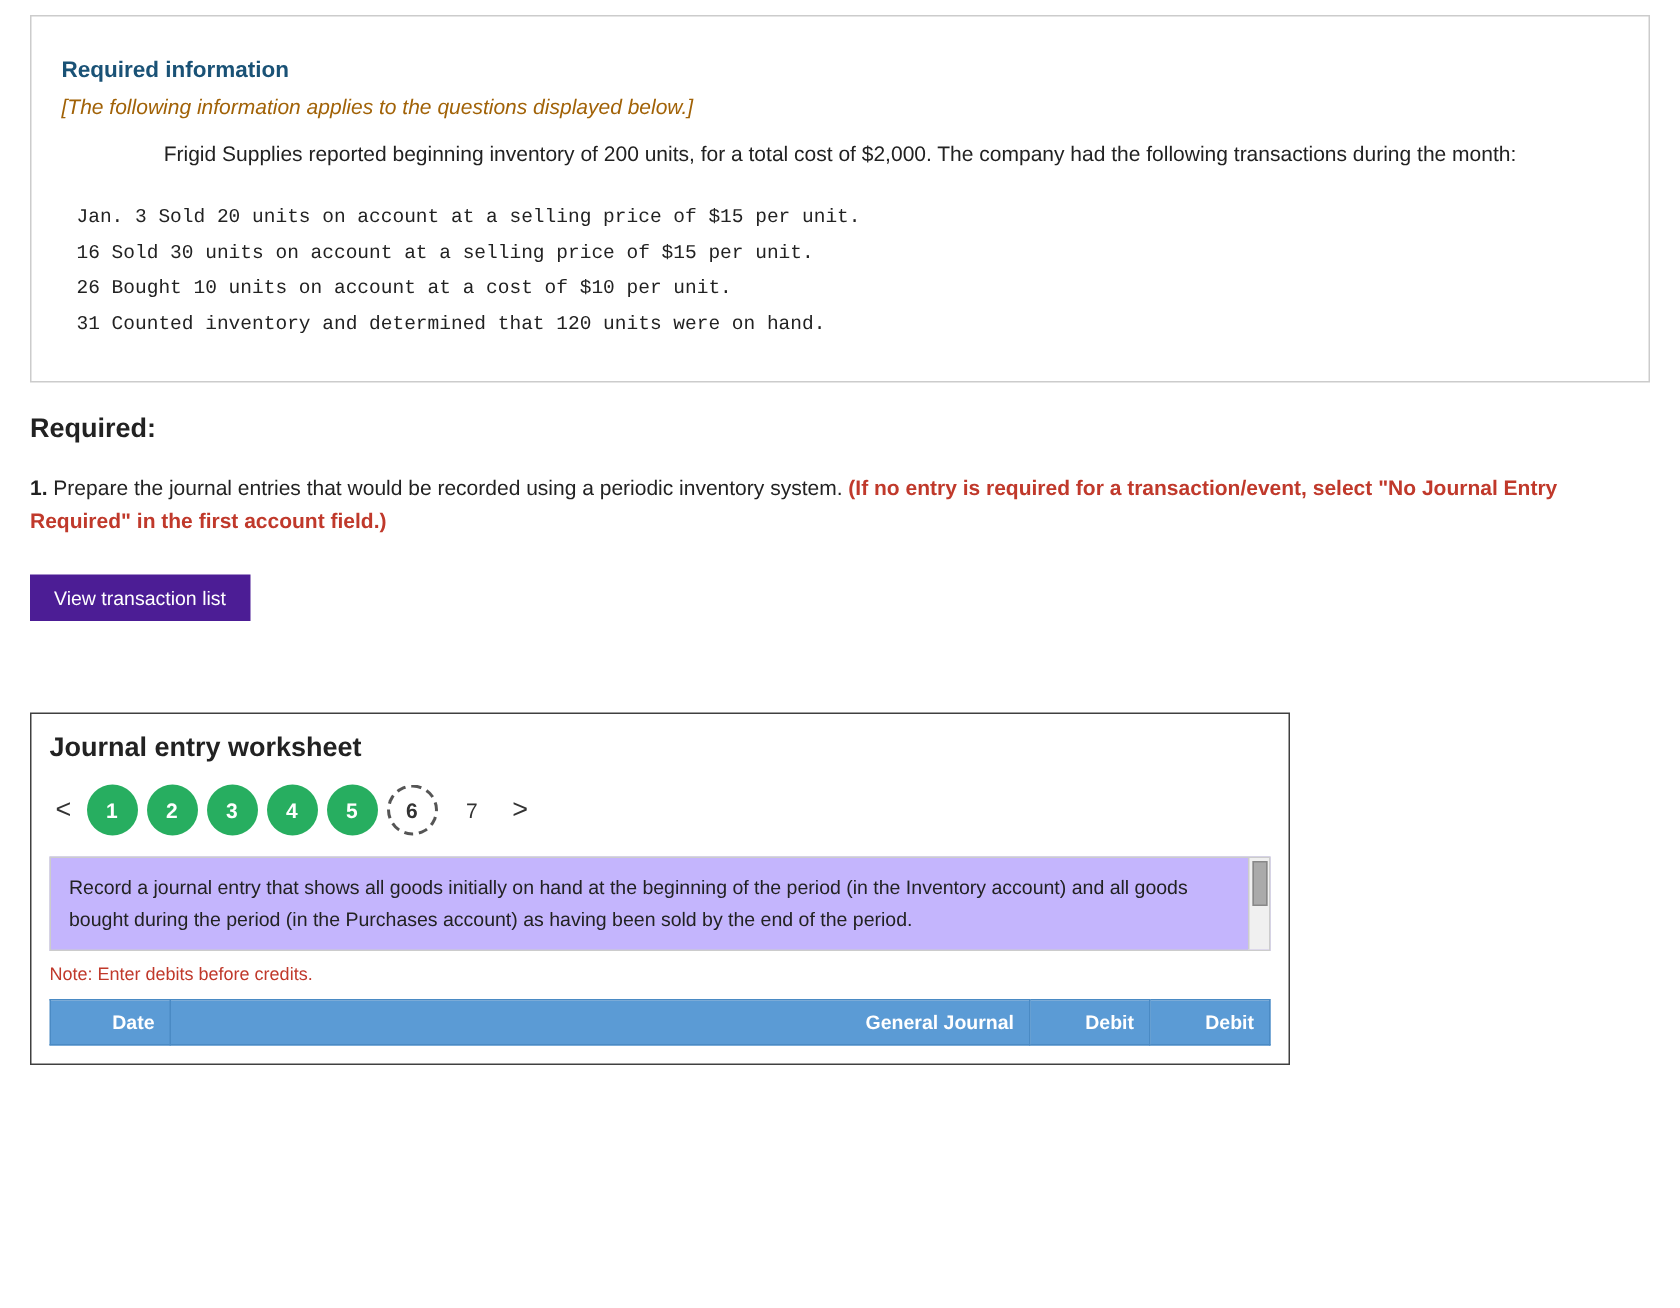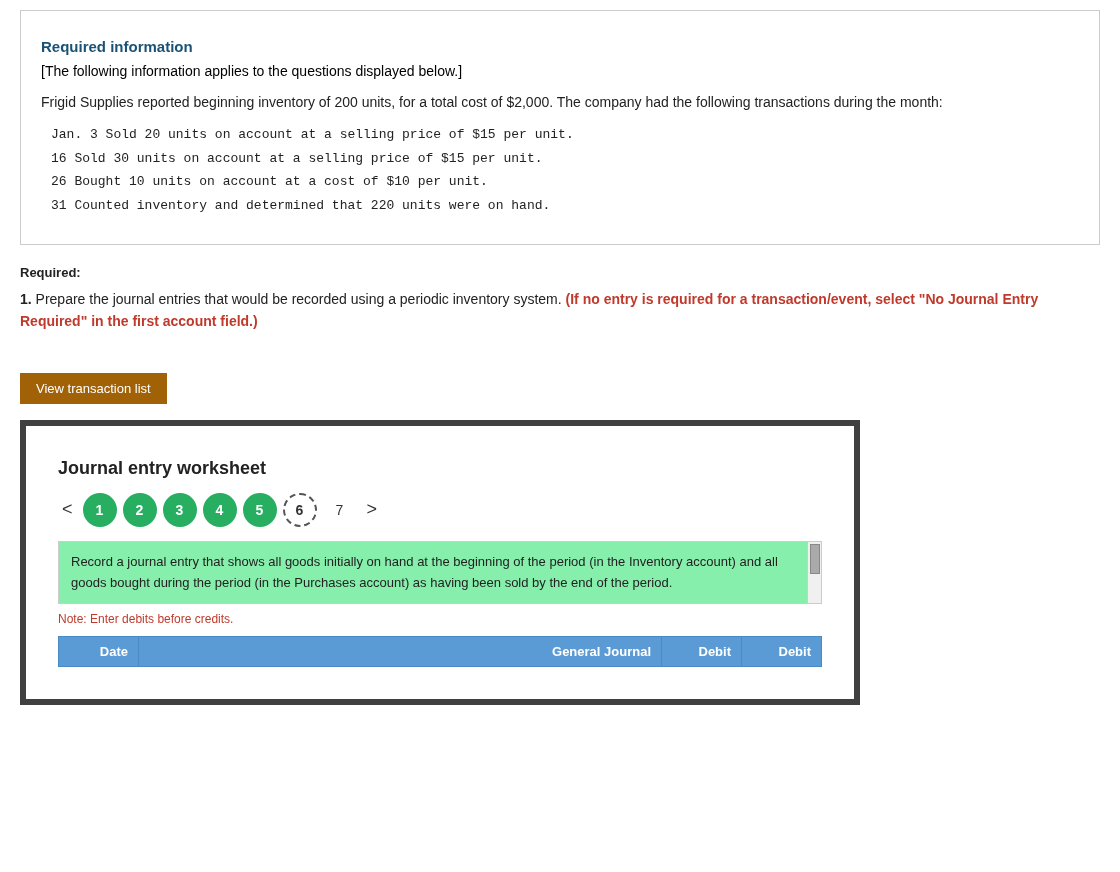--- a/index.html
+++ b/index.html
@@ -19,69 +19,71 @@
     }
 
     .required-info-title {
       color: #1a5276;
       font-weight: bold;
       font-size: 15px;
       margin-bottom: 8px;
     }
 
     .required-info-subtitle {
+      font-style: italic;
       margin-bottom: 12px;
-      color: #000000;
+      color: #a16207;
     }
 
     .required-info-body {
-      margin-bottom: 10px;
+      margin-bottom: 20px;
       line-height: 1.6;
+      text-align: center;
     }
 
     .transactions-block {
       font-family: 'Courier New', Courier, monospace;
       font-size: 13px;
       line-height: 1.8;
       margin-left: 10px;
     }
 
     .required-label {
       font-weight: bold;
-      margin-bottom: 8px;
-      font-size: 13px;
+      margin-bottom: 18px;
+      font-size: 18px;
     }
 
     .question-text {
       margin-bottom: 8px;
       line-height: 1.6;
     }
 
     .question-bold {
       color: #c0392b;
       font-weight: bold;
     }
 
     .view-transaction-btn {
-      background-color: #a16207;
+      background-color: #4c1d95;
       color: #fff;
       border: none;
       padding: 8px 16px;
       font-size: 13px;
       cursor: pointer;
       margin-bottom: 16px;
       display: inline-block;
-      margin-top: 16px;
     }
 
     .journal-worksheet {
-      border: 6px solid #404040;
-      padding: 32px;
+      border: 1px solid #404040;
+      padding: 12px;
       background: #fff;
       max-width: 840px;
+      margin-top: 45px;
     }
 
     .journal-title {
       font-size: 18px;
       font-weight: bold;
       margin-bottom: 14px;
     }
 
     .tabs-row {
       display: flex;
@@ -129,21 +131,21 @@
       color: #333;
       cursor: pointer;
     }
 
     .description-box {
       border: 1px solid #ccc;
       padding: 10px 12px;
       margin-bottom: 8px;
       font-size: 13px;
       line-height: 1.6;
-      background: #86efac;
+      background: #c4b5fd;
       position: relative;
     }
 
     .scrollbar-indicator {
       position: absolute;
       right: 0;
       top: 0;
       bottom: 0;
       width: 14px;
       background: #f0f0f0;
@@ -202,21 +204,21 @@
 
 
 <div class="required-info-section">
   <div class="required-info-title">Required information</div>
   <div class="required-info-subtitle">[The following information applies to the questions displayed below.]</div>
   <div class="required-info-body">Frigid Supplies reported beginning inventory of 200 units, for a total cost of $2,000. The company had the following transactions during the month:</div>
   <div class="transactions-block">
     <div>Jan.  3 Sold 20 units on account at a selling price of $15 per unit.</div>
     <div>     16 Sold 30 units on account at a selling price of $15 per unit.</div>
     <div>     26 Bought 10 units on account at a cost of $10 per unit.</div>
-    <div>     31 Counted inventory and determined that 220 units were on hand.</div>
+    <div>     31 Counted inventory and determined that 120 units were on hand.</div>
   </div>
 </div>
 
 
 <div class="required-label">Required:</div>
 
 
 <div class="question-text">
   <strong>1.</strong>
   <span>Prepare the journal entries that would be recorded using a periodic inventory system.</span>

